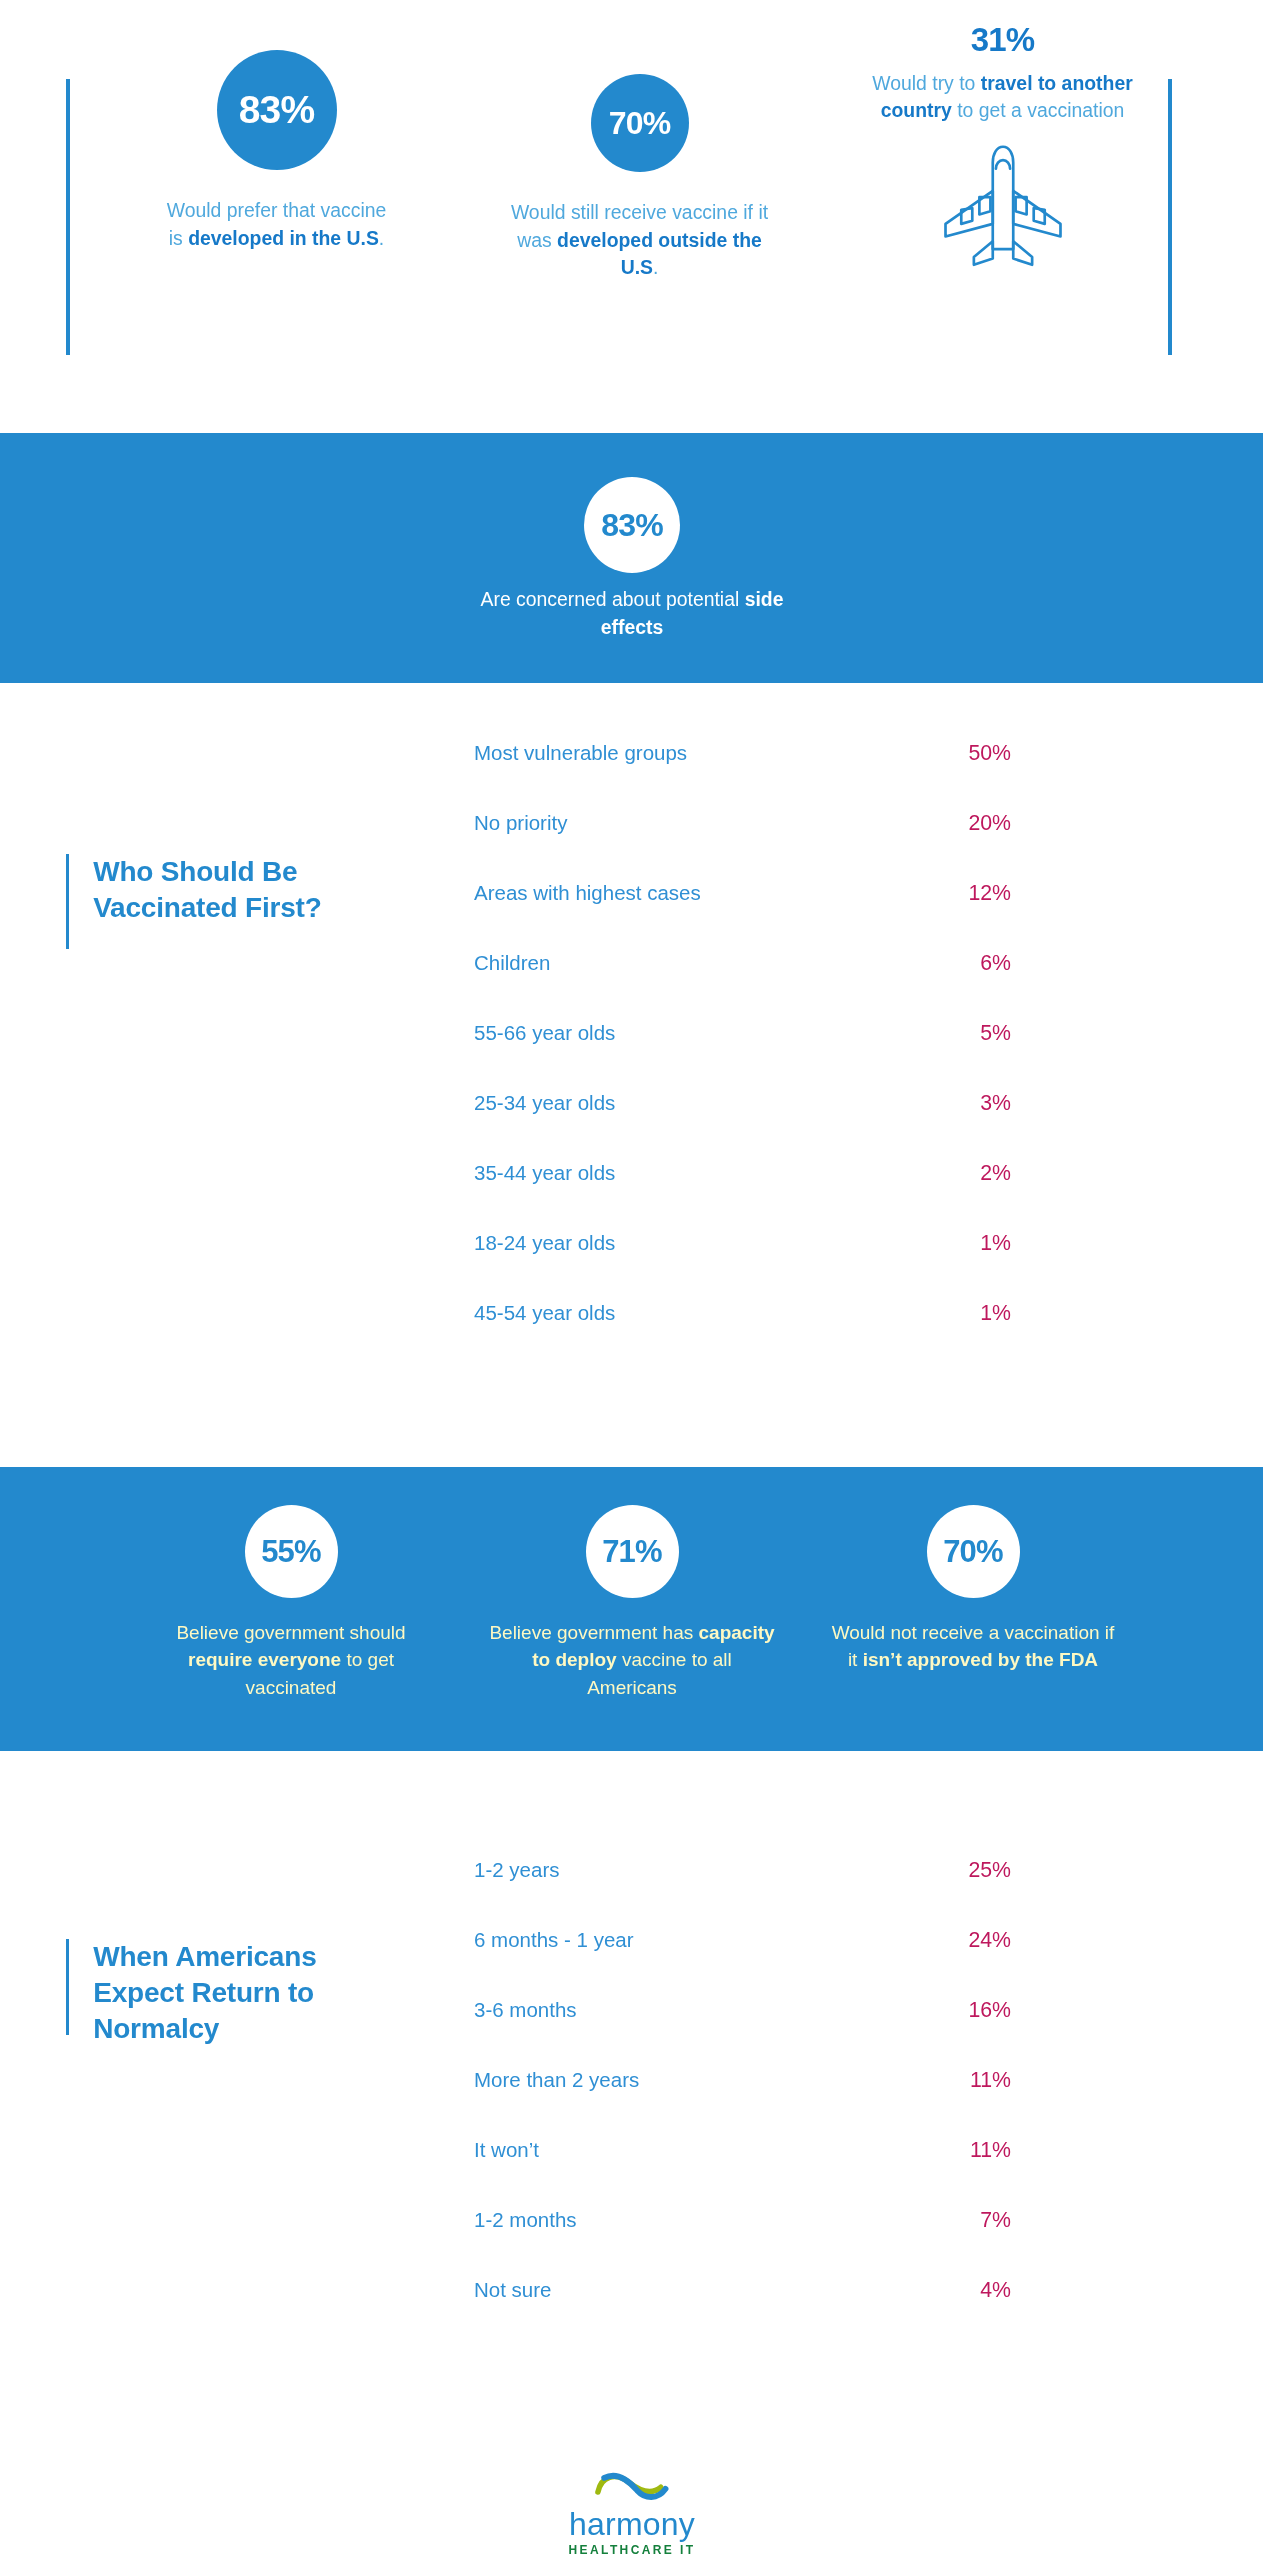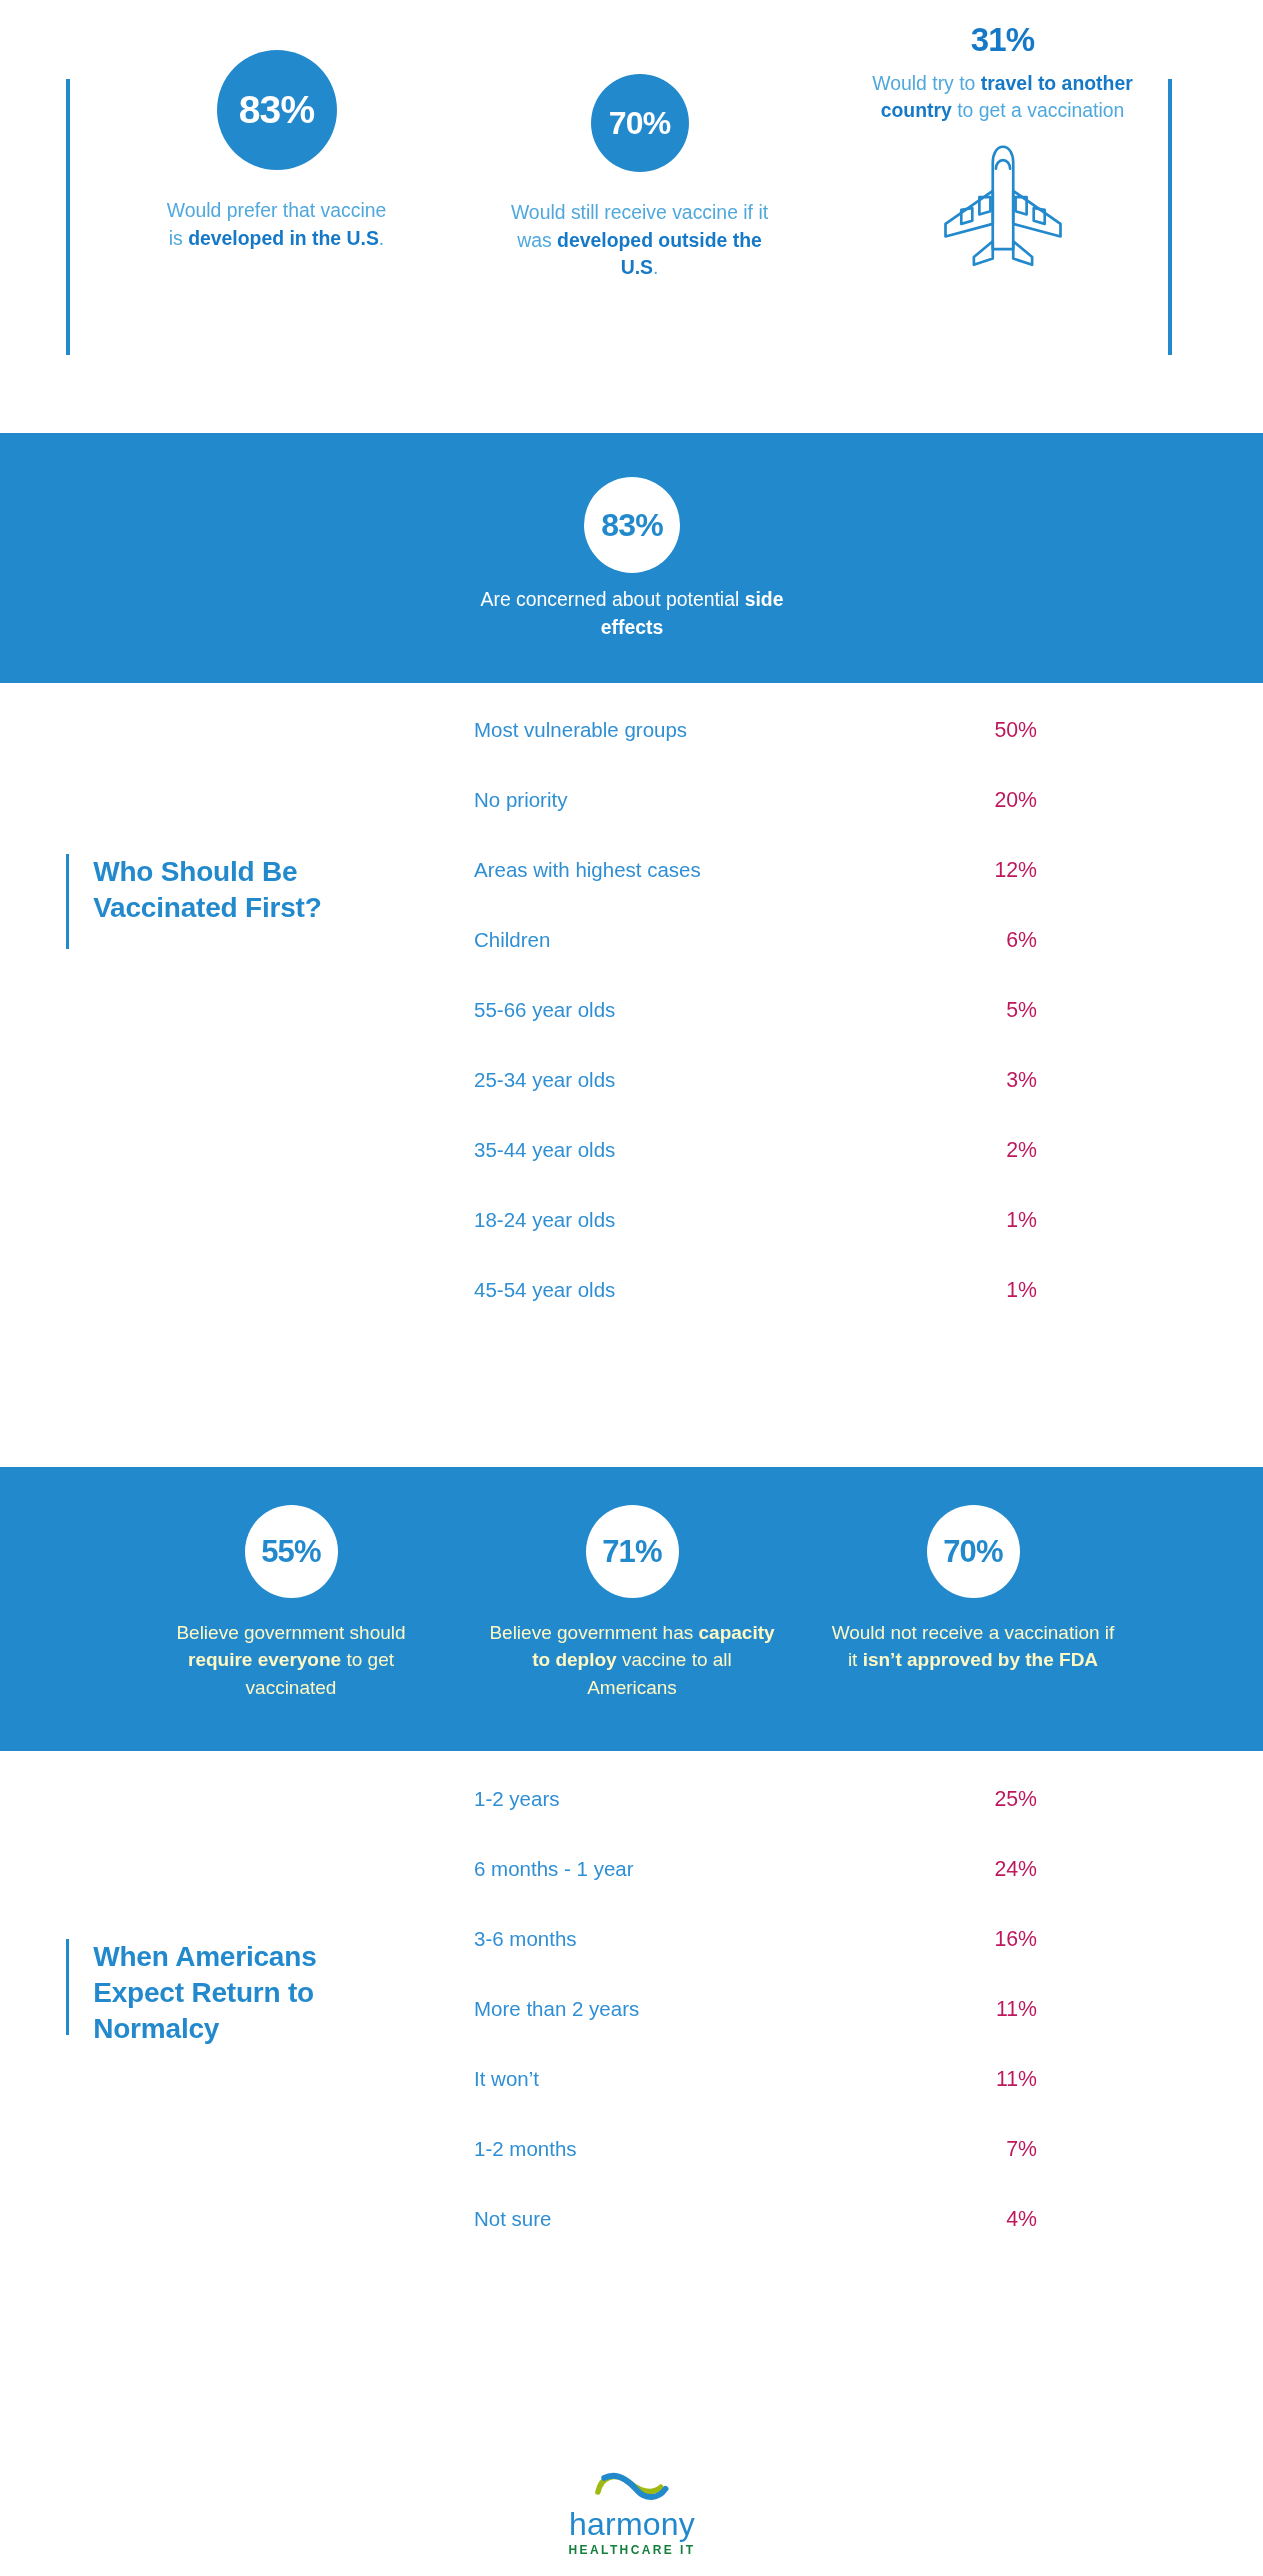--- a/index.html
+++ b/index.html
@@ -113,43 +113,42 @@
     color:#2389cd;
     font-weight:bold;
     font-size:28px;
     line-height:1.28;
     margin-left:24px;
     letter-spacing:-0.2px;
   }
   .list-rows{ flex:1 1 auto; padding-top:0; }
   .list-row{
     display:flex;
-    align-items:flex-start;
+    align-items:center;
     height:70px;
-    gap:26px;
   }
   .list-row .lbl{
     color:#2f8fd4;
     font-size:20.5px;
     width:442px;
   }
   .list-row .val{
     color:#be185d;
     font-weight:normal;
     font-size:21.3px;
     width:95px;
     text-align:right;
   }
 
   #sec-list1 { height:784px; }
   #sec-list1 .list-rows{ padding-top:35px; }
   #sec-list1 .list-head-inner{ top:171px; }
 
   #sec-list2 { height:670px; }
-  #sec-list2 .list-rows{ padding-top:36px; }
+  #sec-list2 .list-rows{ padding-top:36px;margin-top:48px; }
   #sec-list2 .list-head-inner{ top:188px; }
 
   
   #sec-band2{
     height:284px;
     display:flex;
     justify-content:center;
   }
   .band2-col{
     width:341px;

